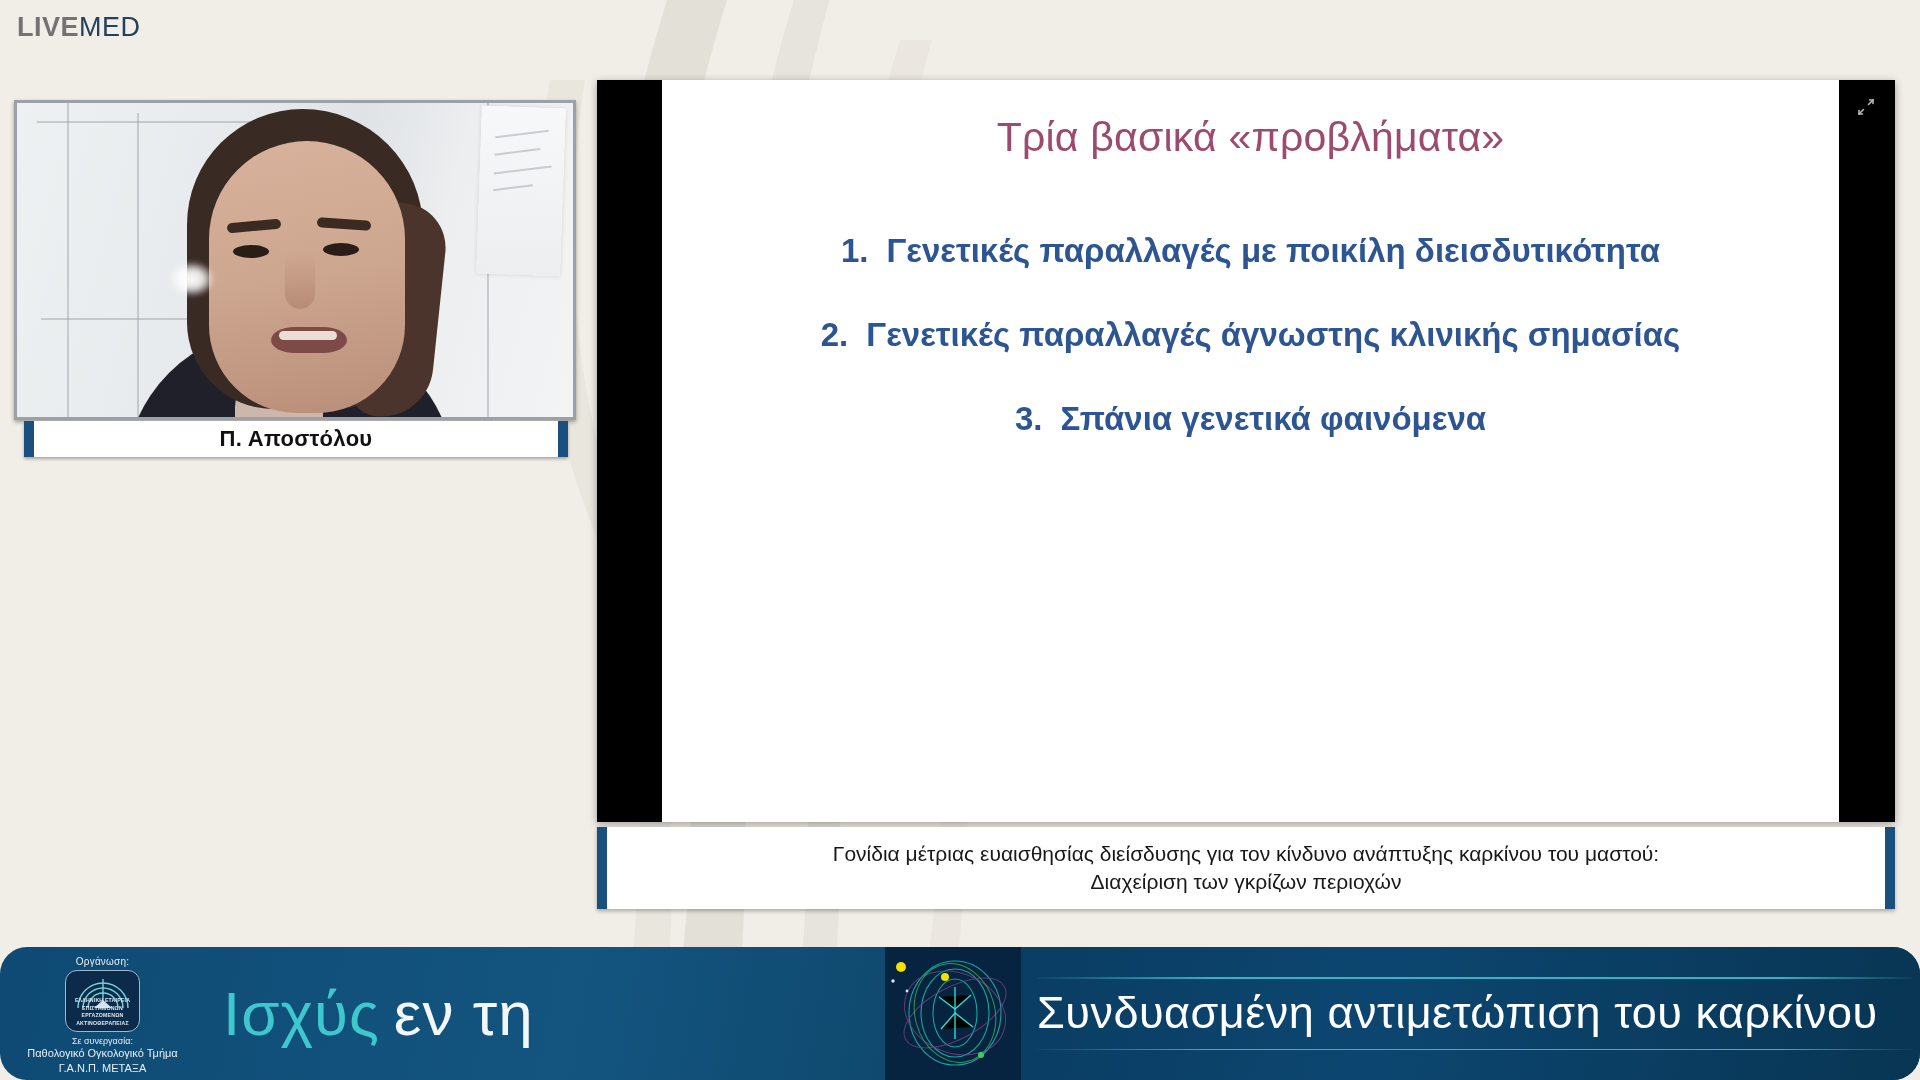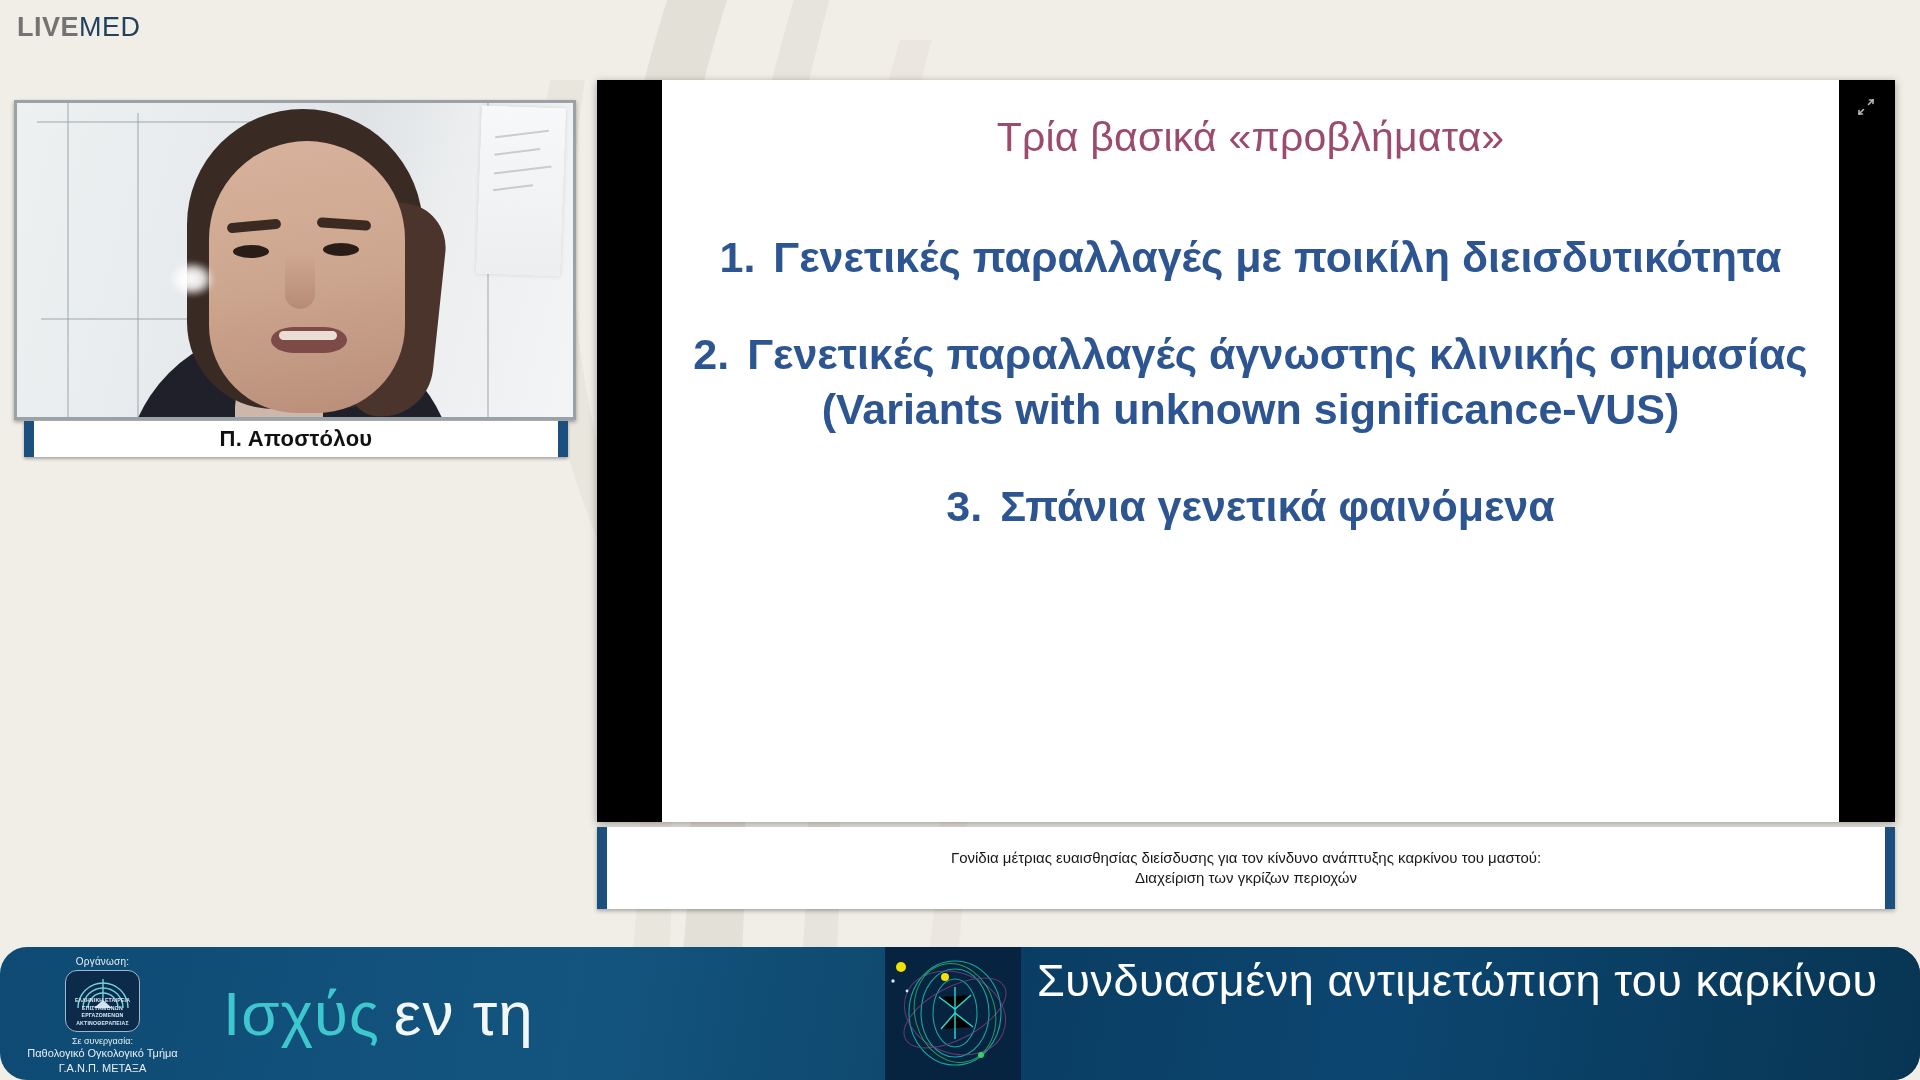--- a/index.html
+++ b/index.html
@@ -162,21 +162,21 @@
     text-align:center;
     font-size:41px;
     color:#9c4a6d;
     font-weight:400;
     letter-spacing:.2px;
   }
   .bullets {
     position:absolute; left:0; right:0; top:150px;
     color:#2d5591;
     font-weight:bold;
-    font-size:43px;
+    font-size:33px;
     text-align:center;
     line-height:1.28;
   }
   .bullet {
     margin-bottom:42px;
     padding:0 30px;
   }
   .bullet .num { margin-right:18px; }
   .bullet .sub { display:block; }
 
@@ -196,21 +196,21 @@
   .caption {
     position:absolute; inset:0;
     background:#ffffff;
     border-left:10px solid #1b4f7e;
     border-right:10px solid #1b4f7e;
     display:flex; flex-direction:column;
     align-items:center; justify-content:center;
     line-height:1.34;
   }
   .caption div {
-    font-size:15px; color:#181818; 
+    font-size:21px; color:#181818; 
   }
 
   
   .banner {
     position:absolute; left:0; bottom:0;
     width:1920px; height:133px;
     background:linear-gradient(100deg,#0e4a73 0%,#13557f 30%,#0c3f63 60%,#0a3353 100%);
     display:flex; align-items:stretch;
     overflow:hidden;
     border-radius:27px;
@@ -253,21 +253,21 @@
   .banner-slogan .wh { color:#f2f7fa; margin:0 14px; }
 
   .banner-orb {
     flex:none; width:136px;
     position:relative;
     background:#06243f;
     overflow:hidden;
   }
   .banner-right {
     flex:1;
-    display:flex; flex-direction:row; 
+    display:flex; flex-direction:column; justify-content:center;
     padding-left:16px; padding-right:8px;
     position:relative;
     background:linear-gradient(100deg,#0a3d63 0%,#0c4670 40%,#083553 100%);
   }
   .hline { height:1.4px; background:linear-gradient(90deg,rgba(62,199,207,.05),rgba(62,199,207,.85) 20%,rgba(62,199,207,.85) 85%,rgba(62,199,207,.05)); }
   .banner-right-text {
     font-size:45px; font-weight:300; color:#ffffff;
     padding:8px 0 10px 0; letter-spacing:.5px;
     white-space:nowrap;
   }
@@ -342,21 +342,20 @@
 
   <div class="slide">
     <div class="slide-title">Τρία βασικά «προβλήματα»</div>
 
     <div class="bullets">
       <div class="bullet">
         <span class="num">1.</span><span>Γενετικές παραλλαγές με ποικίλη διεισδυτικότητα</span>
       </div>
       <div class="bullet">
         <span class="num">2.</span><span>Γενετικές παραλλαγές άγνωστης κλινικής σημασίας</span>
-        <span class="sub">(Variants with unknown significance-VUS)</span>
       </div>
       <div class="bullet">
         <span class="num">3.</span><span>Σπάνια γενετικά φαινόμενα</span>
       </div>
     </div>
   </div>
 </div>
 
 <div class="caption-wrap">
   <div class="caption">

